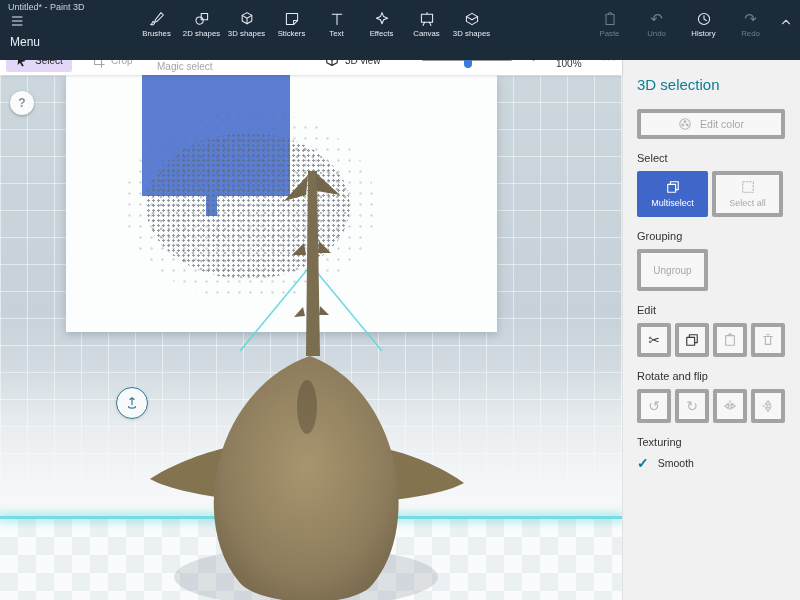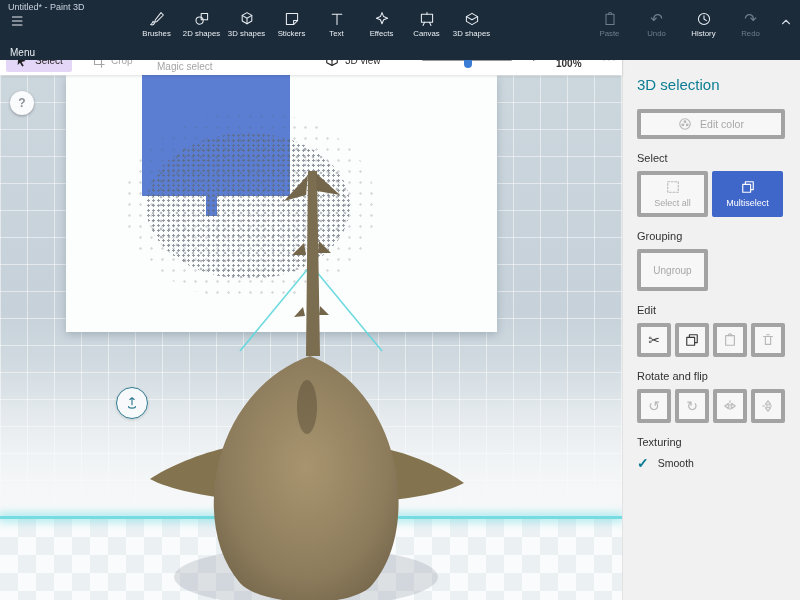--- a/index.html
+++ b/index.html
@@ -3,21 +3,21 @@
 <meta charset="utf-8">
 <style>
   html,body{margin:0;padding:0;background:#222;}
   .app{position:relative;width:800px;height:600px;overflow:hidden;
        font-family:"Liberation Sans",sans-serif;background:#ccd6dd;user-select:none;}
 
   
   .topdark{position:absolute;left:0;top:0;width:800px;height:60px;background:#1c2b3a;z-index:30;}
   .win-title{position:absolute;left:8px;top:2px;font-size:9px;color:#c7d2dd;}
   .menu-btn{position:absolute;left:10px;top:13px;width:50px;color:#e9eef3;cursor:pointer;}
-  .menu-btn .lbl{font-size:10px;margin-top:14px;}
+  .menu-btn .lbl{font-size:12px;margin-top:2px;}
   .tool-items{position:absolute;left:134px;top:11px;display:flex;}
   .tool-item{width:45px;display:flex;flex-direction:column;align-items:center;gap:2px;
              color:#e9eef3;cursor:pointer;}
   .tool-item .lbl{font-size:7.8px;white-space:nowrap;}
   .tool-right{position:absolute;right:26px;top:11px;display:flex;}
   .tool-right .tool-item{width:47px;}
   .dim{color:#6e7e8c;}
   .chevron{position:absolute;right:5px;top:15px;width:16px;height:14px;color:#cfd8e2;cursor:pointer;}
   .glyph-ic{font-size:15px;line-height:15px;height:16px;}
 
@@ -39,21 +39,21 @@
   .sb-select{left:6px;background:#e4d6f6;color:#1f1f1f;}
   .sb-crop{left:82px;color:#a5a5a5;}
   .sb-magic{left:148px;color:#a5a5a5;flex-direction:column;}
   .sb-view{left:316px;color:#2b2b2b;}
   .zminus{position:absolute;left:398px;top:4px;font-size:13px;color:#555;cursor:pointer;}
   .zslider{position:absolute;left:422px;top:13px;width:90px;height:2px;background:#999;
            border-radius:1px;cursor:pointer;}
   .zthumb{position:absolute;left:42px;top:-7px;width:8px;height:16px;background:#3b7cd4;
           border-radius:4px;cursor:pointer;}
   .zplus{position:absolute;left:530px;top:4px;font-size:13px;color:#555;cursor:pointer;}
-  .zval{position:absolute;left:556px;top:12px;font-size:10px;color:#333;cursor:pointer;font-weight:bold;}
+  .zval{position:absolute;left:556px;top:12px;font-size:10px;color:#333;cursor:pointer;}
   .zmore{position:absolute;left:602px;top:6px;font-size:12px;color:#333;letter-spacing:1px;cursor:pointer;}
 
   
   .workspace{position:relative;flex:1;overflow:hidden;
      background:linear-gradient(180deg,#ccd6dd 0%,#c6d1d9 45%,#d8e0e5 62%,#eef1f3 78%,#f6f8f9 86%);}
   .grid{position:absolute;left:0;right:0;top:0;height:442px;
      background-image:linear-gradient(rgba(255,255,255,.5) 1px,transparent 1px),
                       linear-gradient(90deg,rgba(255,255,255,.5) 1px,transparent 1px);
      background-size:27px 27px;}
   .grid-fade{position:absolute;left:0;right:0;top:290px;height:152px;
@@ -309,32 +309,32 @@
           <circle cx="8" cy="8" r="6"></circle>
             <circle cx="8" cy="5.5" r="1" fill="currentColor"></circle>
           <circle cx="5.5" cy="9" r="1" fill="currentColor"></circle>
             <circle cx="10.5" cy="9" r="1" fill="currentColor"></circle>
           </svg>
         <span>Edit color</span>
       </button>
 
       <div class="p-head">Select</div>
       <div class="p-row">
+        <button class="p-btn p-big active">
+          <svg class="ic-s" viewBox="0 0 16 16">
+            <rect x="2" y="5" width="9" height="9"></rect>
+              <path d="M5 5V2h9v9h-3"></path>
+            </svg>
+          <span>Multiselect</span>
+        </button>
         <button class="p-btn p-big">
           <svg class="ic-s dis" viewBox="0 0 16 16">
             <rect x="2" y="2" width="12" height="12" stroke-dasharray="2 2"></rect>
             </svg>
           <span>Select all</span>
-        </button>
-        <button class="p-btn p-big active">
-          <svg class="ic-s" viewBox="0 0 16 16">
-            <rect x="2" y="5" width="9" height="9"></rect>
-              <path d="M5 5V2h9v9h-3"></path>
-            </svg>
-          <span>Multiselect</span>
         </button>
       </div>
 
       <div class="p-head">Grouping</div>
       <div class="p-row">
         <button class="p-btn p-mid">
           <span>Ungroup</span>
         </button>
       </div>
 

